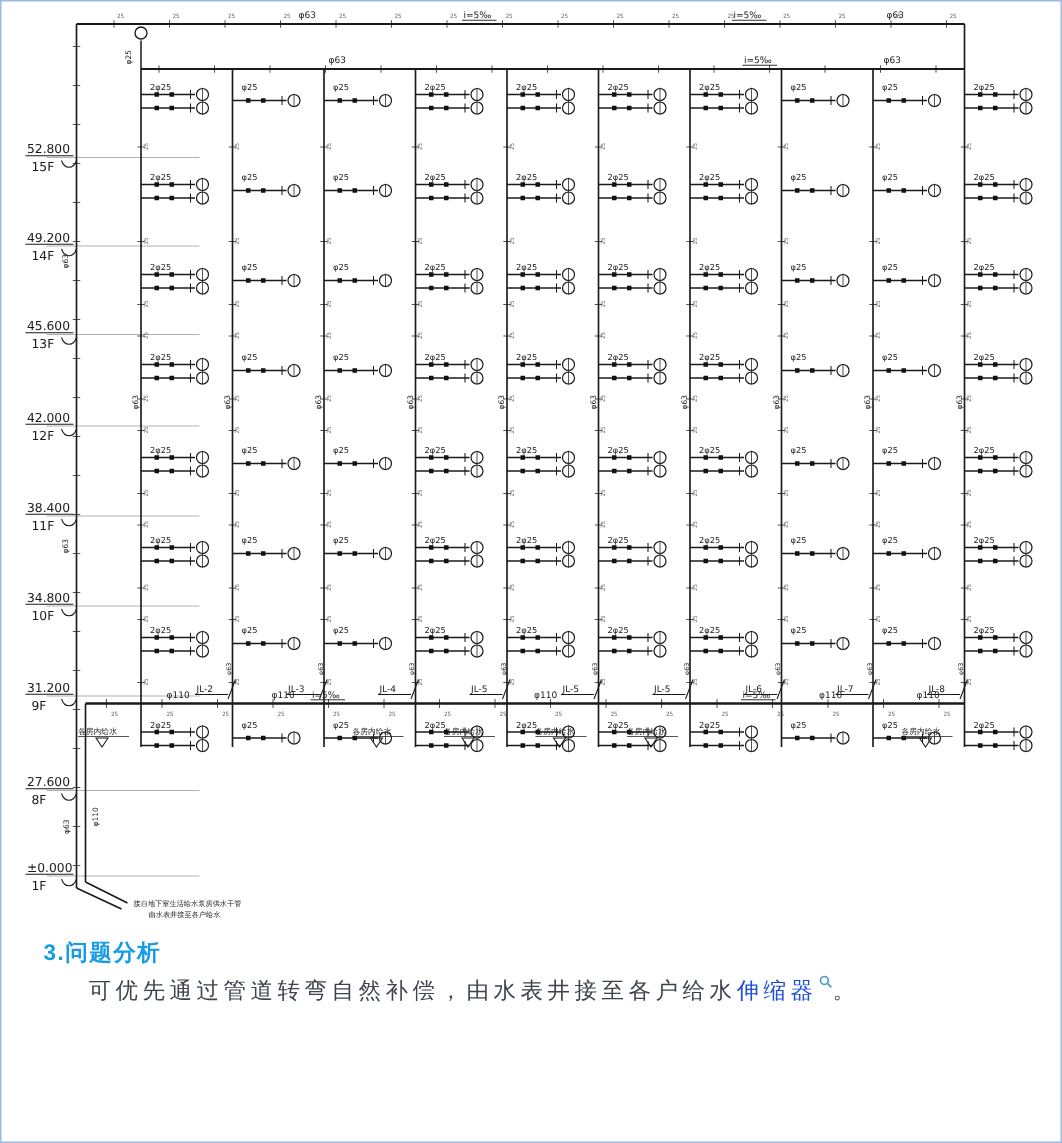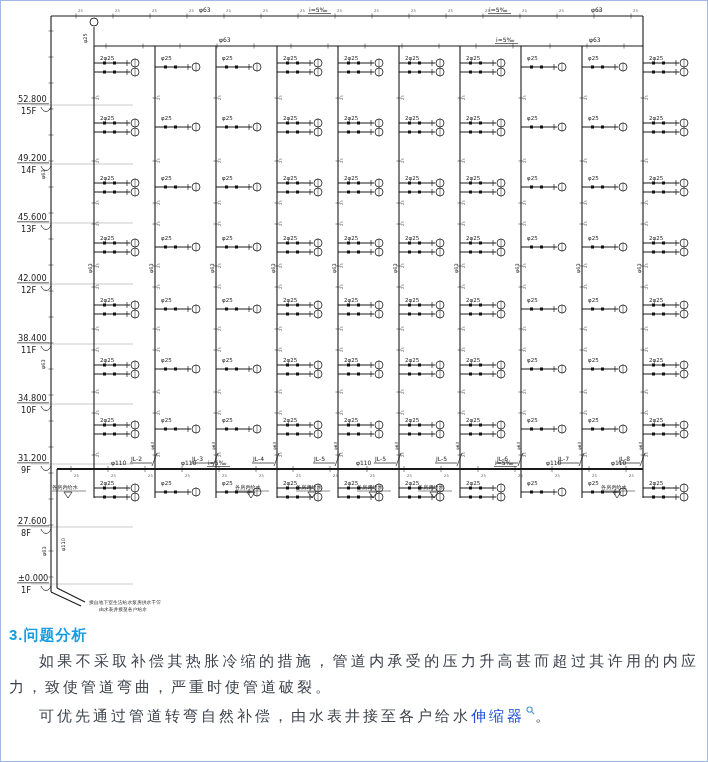--- a/index.html
+++ b/index.html
@@ -5,21 +5,21 @@
   html,body{margin:0;padding:0;background:#fff;}
   body{
     width:708px;height:762px;
     box-sizing:border-box;
     border:1px solid #9db9e4;
     font-family:"Liberation Sans",sans-serif;
     overflow:hidden;
   }
   #diagram-wrap{width:584px;height:620px;position:relative;}
   #diagram-svg{display:block;}
-  #text-block{padding:0 8px;}
+  #text-block{padding:0 8px;margin-left:20px;}
   .sec-title{
     font-size:15px;font-weight:bold;color:#179ce3;
     letter-spacing:1px;margin:5px 0 3px 0;
     font-family:"Liberation Sans",sans-serif;
   }
   .sec-body{
     font-size:15px;color:#3d434d;letter-spacing:3px;
     line-height:26px;text-align:justify;text-indent:2em;
     margin:1px 0 3px 0;
     font-family:"Liberation Serif",serif;
@@ -1353,18 +1353,17 @@
       <path d="M612 491 l8 0 l-4 6 z" fill="none" stroke="#1a1a1a" stroke-width="0.7"></path>
       <text x="618" y="460" font-size="6" fill="#1a1a1a" font-family="&quot;DejaVu Sans&quot;,sans-serif">JL-8</text>
       <line x1="617" y1="462" x2="639" y2="462" stroke="#1a1a1a" stroke-width="0.7"></line>
       <line x1="639" y1="465" x2="644" y2="452" stroke="#1a1a1a" stroke-width="0.7"></line>
       <text x="641" y="449" font-size="4.2" fill="#222" font-family="&quot;DejaVu Sans&quot;,sans-serif" transform="rotate(-90 641 449)">φ63</text>
     </svg>
 </div>
 
 <div id="text-block">
   <div class="sec-title">3.问题分析</div>
-  <p class="sec-body">如果不采取补偿其热胀冷缩的措施，管道内承受的压力升高甚而超过其许用的内应力，致使管道弯曲，严重时使管道破裂。</p>
   <p class="sec-body"><span>可优先通过管道转弯自然补偿，由水表井接至各户给水</span><a class="term"><span>伸缩器</span><svg class="mag" width="9" height="9" viewBox="0 0 9 9">
           <circle cx="3.6" cy="3.6" r="2.6" fill="none" stroke="#4a9ad4" stroke-width="1.1"></circle>
           <line x1="5.6" y1="5.6" x2="8.2" y2="8.2" stroke="#4a9ad4" stroke-width="1.1"></line>
         </svg></a><span>。</span></p>
 </div>
 
 </body></html>

